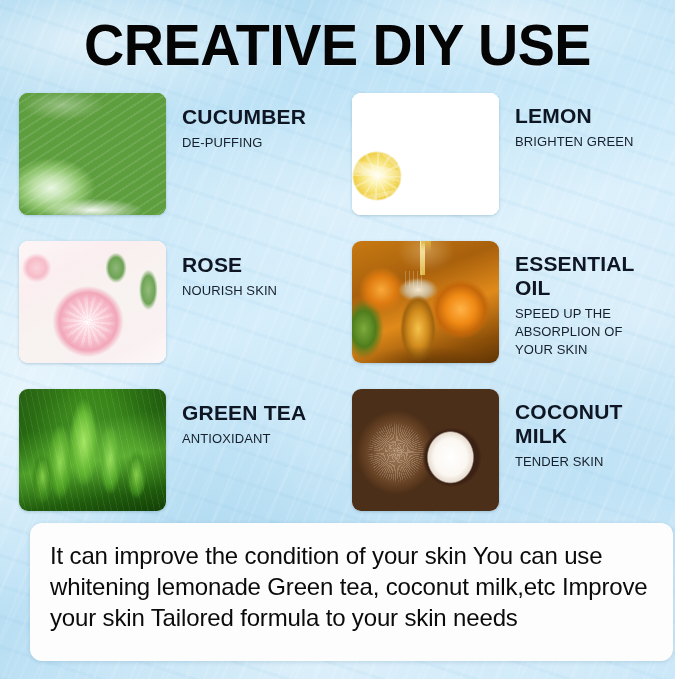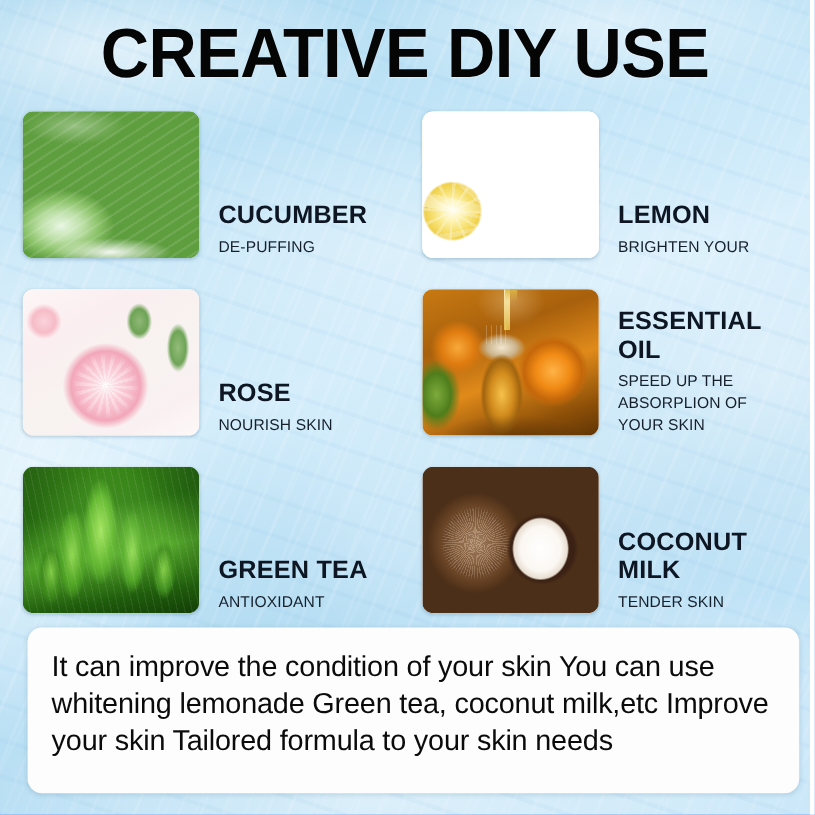--- a/index.html
+++ b/index.html
@@ -82,21 +82,21 @@
     position:absolute;
     left:0; top:93px;
     width:679px;
   }
   .grid-row { position:relative; height:148px; }
 
   .item {
     position:absolute;
     top:0;
     display:flex;
-    align-items:flex-end;
+    align-items:flex-start;
   }
   .item.col-left  { left:19px;  width:318px; }
   .item.col-right { left:352px; width:320px; }
 
   .thumb {
     width:147px;
     height:122px;
     flex:none;
     border-radius:9px;
     overflow:hidden;
@@ -129,21 +129,21 @@
     margin-top:5px;
     letter-spacing:.1px;
     white-space:pre-line;
   }
   
   .item.col-right .item-text { padding-top:11px; }
 
   
   #caption-box {
     position:absolute;
-    left:23px; top:523px;
+    left:30px; top:523px;
     width:643px; height:138px;
     background:#fdfdfd;
     border-radius:12px;
     box-shadow:0 1px 4px rgba(70,120,150,.22);
     padding:17px 20px 0 20px;
   }
   #caption-text {
     font-family:"Liberation Sans", sans-serif;
     font-weight:normal;
     font-size:24px;
@@ -304,21 +304,21 @@
           <div class="item-desc">DE-PUFFING</div>
         </div>
       </div>
 
       <div class="item col-right">
         <div class="thumb">
           <div class="art art-lemon"></div>
         </div>
         <div class="item-text">
           <div class="item-name">LEMON</div>
-          <div class="item-desc">BRIGHTEN YOUR</div>
+          <div class="item-desc">BRIGHTEN GREEN</div>
         </div>
       </div>
 
     </div>
 
     <div class="grid-row">
 
       <div class="item col-left">
         <div class="thumb">
           <div class="art art-rose"></div>

